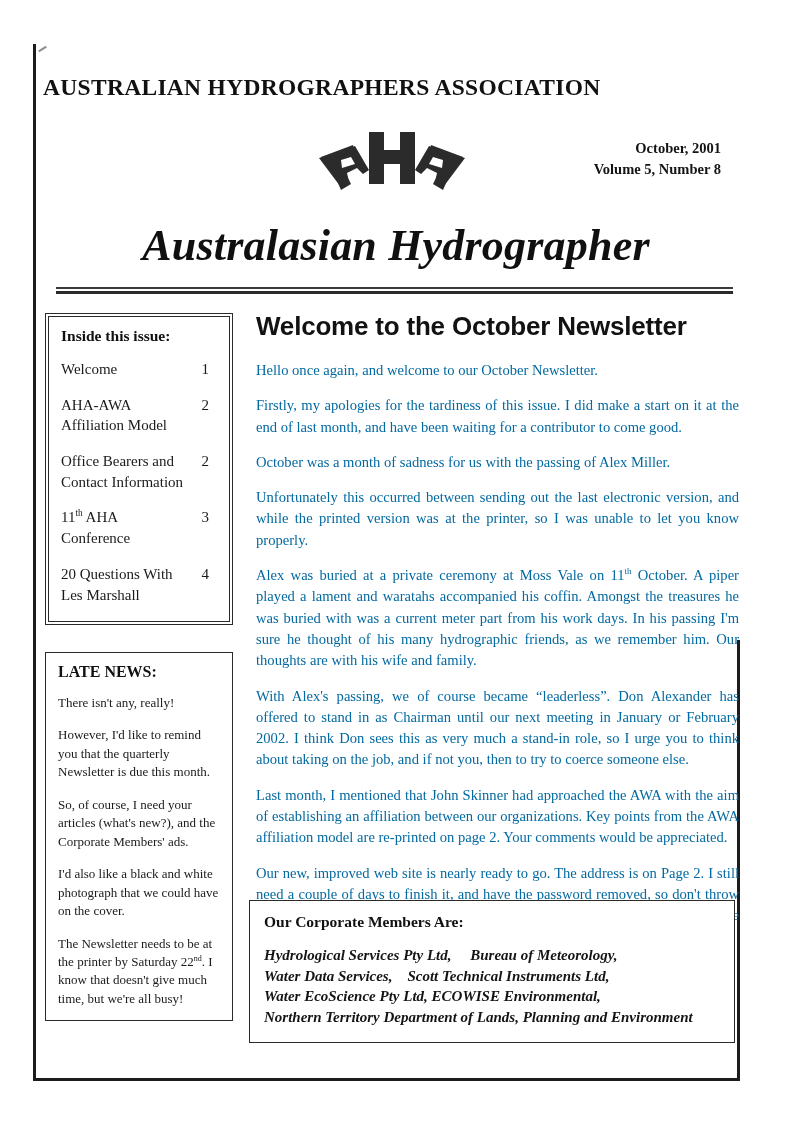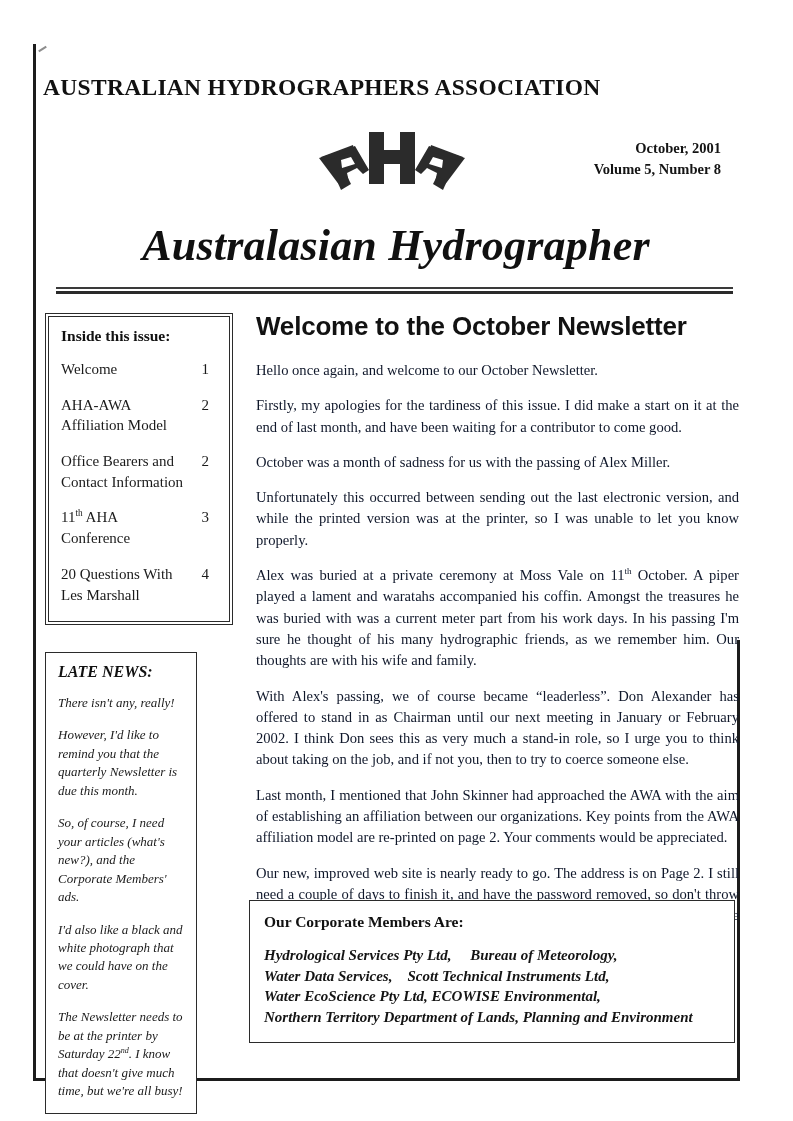--- a/index.html
+++ b/index.html
@@ -148,22 +148,21 @@
   }
   .toc-entry:last-child { margin-bottom: 2px; }
   .toc-title { padding-right: 8px; }
   .toc-page { min-width: 12px; text-align: right; }
   sup { font-size: 0.62em; vertical-align: super; line-height: 0; }
 
   #latenews {
     position: absolute;
     left: 45px;
     top: 652px;
-    width: 152px;
-    font-style: italic;
+    width: 188px;
   }
   #latenews .box-heading { font-size: 16px; margin-bottom: 13px; }
   .ln-para {
     font-family: "Liberation Serif", serif;
     font-size: 13px;
     line-height: 1.42;
     margin: 0 0 14px 0;
     color: #1a1a1a;
   }
   .ln-para:last-child { margin-bottom: 0; }
@@ -182,21 +181,21 @@
     letter-spacing: -0.2px;
     margin: 0 0 18px 0;
     color: #121212;
   }
   .body-para {
     font-family: "Liberation Serif", serif;
     font-size: 14.6px;
     line-height: 1.46;
     text-align: justify;
     margin: 0 0 14px 0;
-    color: #0f172a;
+    color: #0369a1;
   }
   .sig-gap { display: inline-block; width: 38px; }
   .sig-gap-wide { display: inline-block; width: 86px; }
 
   
   #corporate {
     position: absolute;
     left: 249px;
     top: 900px;
     width: 486px;

